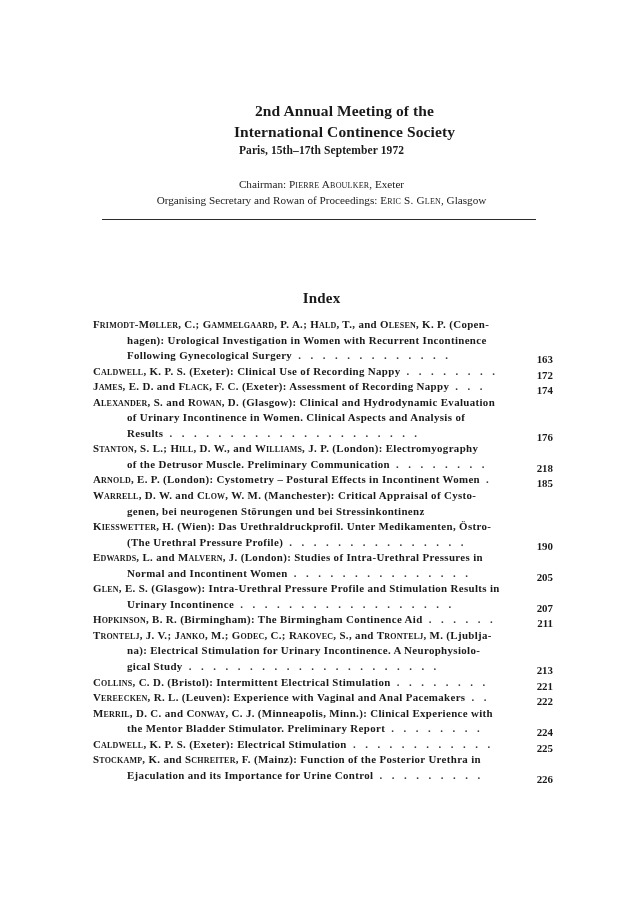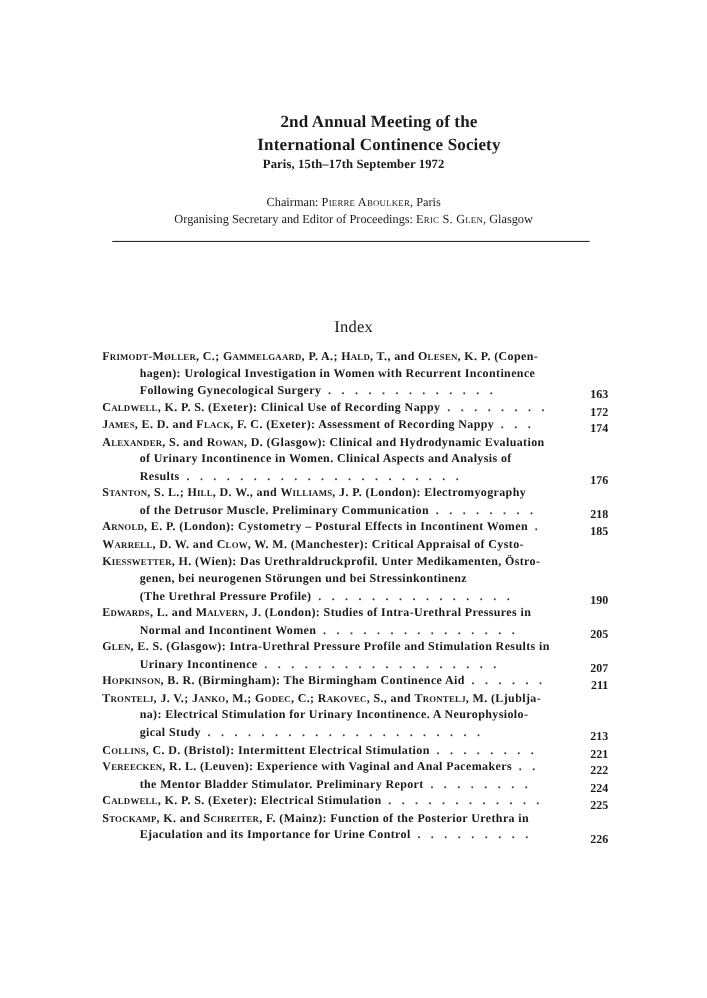--- a/index.html
+++ b/index.html
@@ -61,21 +61,21 @@
     border-top: 1px solid #2b2b2b;
   }
 
   
   .index-heading {
     position: absolute;
     left: 0;
     top: 290px;
     width: 643px;
     text-align: center;
-    font-weight: normal;
+    font-weight: bold;
     font-size: 15px;
     letter-spacing: 0.2px;
   }
 
   
   .index-list {
     position: absolute;
     left: 93px;
     top: 317px;
     width: 460px;
@@ -120,24 +120,24 @@
 <div class="page">
 
   <div class="header">
     <div class="meeting-title">
       <div>2nd Annual Meeting of the</div>
       <div>International Continence Society</div>
     </div>
     <div class="meeting-place">Paris, 15th–17th September 1972</div>
     <div class="officers">
       <div>
-        <span>Chairman: </span><span class="sc">Pierre Aboulker</span><span>, Paris</span>
+        <span>Chairman: </span><span class="sc">Pierre Aboulker</span><span>, Exeter</span>
       </div>
       <div>
-        <span>Organising Secretary and Editor of Proceedings: </span><span class="sc">Eric S. Glen</span><span>, Glasgow</span>
+        <span>Organising Secretary and Rowan of Proceedings: </span><span class="sc">Eric S. Glen</span><span>, Glasgow</span>
       </div>
     </div>
   </div>
 
   <div class="divider"></div>
 
   <div class="index-heading">Index</div>
 
   <div class="index-list" id="index-list">
       <div class="entry">
@@ -160,22 +160,22 @@
         <div class="line"><span class="line-inner just"><span class="sc">Stanton</span>, S. L.; <span class="sc">Hill</span>, D. W., and <span class="sc">Williams</span>, J. P. (London): Electromyography</span></div>
         <div class="line cont"><span class="line-inner just">of the Detrusor Muscle. Preliminary Communication</span><span class="leader"> . . . . . . . .</span><span class="pageno">218</span></div>
       </div>
       <div class="entry">
         <div class="line"><span class="line-inner just"><span class="sc">Arnold</span>, E. P. (London): Cystometry – Postural Effects in Incontinent Women</span><span class="leader">  .</span><span class="pageno">185</span></div>
       </div>
       <div class="entry">
         <div class="line"><span class="line-inner just"><span class="sc">Warrell</span>, D. W. and <span class="sc">Clow</span>, W. M. (Manchester): Critical Appraisal of Cysto-</span></div>
       </div>
       <div class="entry">
+        <div class="line cont"><span class="line-inner just">genen, bei neurogenen Störungen und bei Stressinkontinenz</span></div>
         <div class="line"><span class="line-inner just"><span class="sc">Kiesswetter</span>, H. (Wien): Das Urethraldruckprofil. Unter Medikamenten, Östro-</span></div>
-        <div class="line cont"><span class="line-inner just">genen, bei neurogenen Störungen und bei Stressinkontinenz</span></div>
         <div class="line cont"><span class="line-inner just">(The Urethral Pressure Profile)</span><span class="leader"> . . . . . . . . . . . . . . .</span><span class="pageno">190</span></div>
       </div>
       <div class="entry">
         <div class="line"><span class="line-inner just"><span class="sc">Edwards</span>, L. and <span class="sc">Malvern</span>, J. (London): Studies of Intra-Urethral Pressures in</span></div>
         <div class="line cont"><span class="line-inner just">Normal and Incontinent Women</span><span class="leader"> . . . . . . . . . . . . . . .</span><span class="pageno">205</span></div>
       </div>
       <div class="entry">
         <div class="line"><span class="line-inner just"><span class="sc">Glen</span>, E. S. (Glasgow): Intra-Urethral Pressure Profile and Stimulation Results in</span></div>
         <div class="line cont"><span class="line-inner just">Urinary Incontinence</span><span class="leader"> . . . . . . . . . . . . . . . . . .</span><span class="pageno">207</span></div>
       </div>
@@ -187,20 +187,21 @@
         <div class="line cont"><span class="line-inner just">na): Electrical Stimulation for Urinary Incontinence. A Neurophysiolo-</span></div>
         <div class="line cont"><span class="line-inner just">gical Study</span><span class="leader"> . . . . . . . . . . . . . . . . . . . . .</span><span class="pageno">213</span></div>
       </div>
       <div class="entry">
         <div class="line"><span class="line-inner just"><span class="sc">Collins</span>, C. D. (Bristol): Intermittent Electrical Stimulation</span><span class="leader">   . . . . . . . .</span><span class="pageno">221</span></div>
       </div>
       <div class="entry">
         <div class="line"><span class="line-inner just"><span class="sc">Vereecken</span>, R. L. (Leuven): Experience with Vaginal and Anal Pacemakers</span><span class="leader">   . .</span><span class="pageno">222</span></div>
       </div>
       <div class="entry">
+        <div class="line"><span class="line-inner just"><span class="sc">Merril</span>, D. C. and <span class="sc">Conway</span>, C. J. (Minneapolis, Minn.): Clinical Experience with</span></div>
         <div class="line cont"><span class="line-inner just">the Mentor Bladder Stimulator. Preliminary Report</span><span class="leader">   . . . . . . . .</span><span class="pageno">224</span></div>
       </div>
       <div class="entry">
         <div class="line"><span class="line-inner just"><span class="sc">Caldwell</span>, K. P. S. (Exeter): Electrical Stimulation</span><span class="leader"> . . . . . . . . . . . .</span><span class="pageno">225</span></div>
       </div>
       <div class="entry">
         <div class="line"><span class="line-inner just"><span class="sc">Stockamp</span>, K. and <span class="sc">Schreiter</span>, F. (Mainz): Function of the Posterior Urethra in</span></div>
         <div class="line cont"><span class="line-inner just">Ejaculation and its Importance for Urine Control</span><span class="leader">   . . . . . . . . .</span><span class="pageno">226</span></div>
       </div>
     </div>

